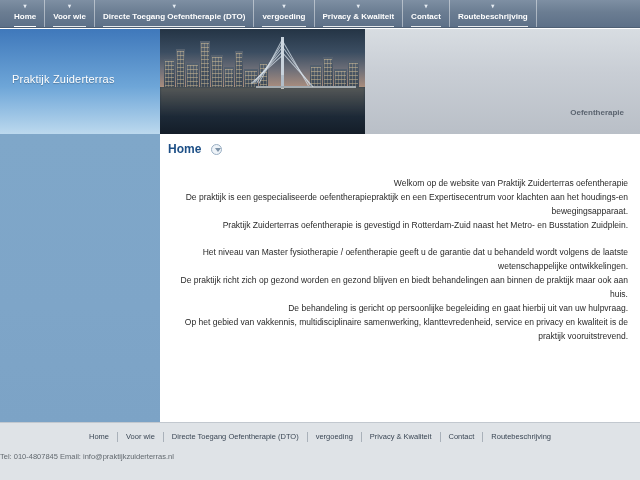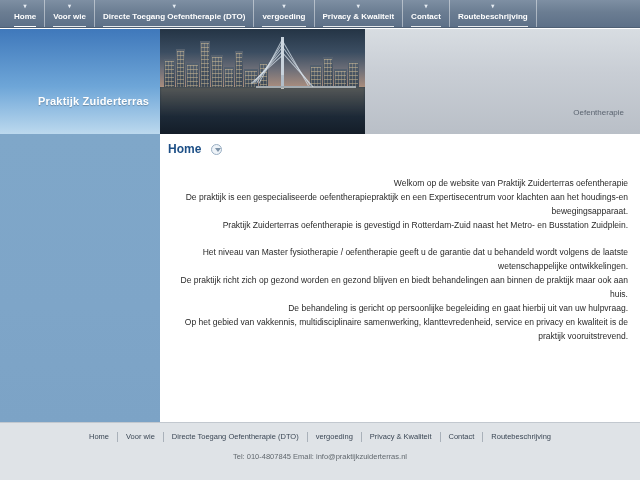--- a/index.html
+++ b/index.html
@@ -61,27 +61,26 @@
     top: 29px; left: 0;
     width: 640px; height: 105px;
   }
   .header-left {
     position: absolute; left: 0; top: 0;
     width: 160px; height: 105px;
     background: linear-gradient(to bottom, #3f78bb 0%, #6ea6d8 55%, #bcd9ee 100%);
   }
   .site-title {
     position: absolute;
-    left: 12px; top: 66px;
+    left: 12px; top: 44px;
     color: #ffffff;
     font-size: 11px;
-    font-weight: bold;
+    font-weight: normal;
     letter-spacing: 0.2px;
     text-shadow: 0 1px 1px rgba(0,0,0,0.25);
-    margin-left: 26px;
   }
   .header-photo {
     position: absolute; left: 160px; top: 0;
     width: 205px; height: 105px;
     overflow: hidden;
     background: #0d1622;
   }
   .photo-sky {
     position: absolute; left: 0; top: 0; width: 205px; height: 58px;
     background: linear-gradient(to bottom, #243445 0%, #3b4d61 40%, #6e6f78 70%, #a98d7e 100%);
@@ -126,20 +125,21 @@
   .header-right {
     position: absolute; left: 365px; top: 0;
     width: 275px; height: 105px;
     background: linear-gradient(to bottom, #d8dde2 0%, #c9ced5 40%, #b9bfc7 100%);
   }
   .header-right-label {
     position: absolute;
     right: 16px; top: 79px;
     color: #5b6470;
     font-size: 8px;
+    font-weight: bold;
   }
 
   
   .body-wrap {
     position: absolute;
     top: 134px; left: 0;
     width: 640px; height: 288px;
   }
   .sidebar {
     position: absolute; left: 0; top: 0;
@@ -209,21 +209,20 @@
     text-decoration: none;
     padding: 0 8px;
     border-right: 1px solid #a9b1ba;
     line-height: 10px;
     white-space: nowrap;
   }
   .footer-link:last-child { border-right: none; }
   .footer-contact {
     position: absolute;
     top: 29px; left: 0; width: 640px;
-    text-align: center;
     color: #62696f;
     font-size: 7.5px;
   }
 </style>
 </head>
 <body>
 
 <div id="page">
 
   <div class="topnav">

